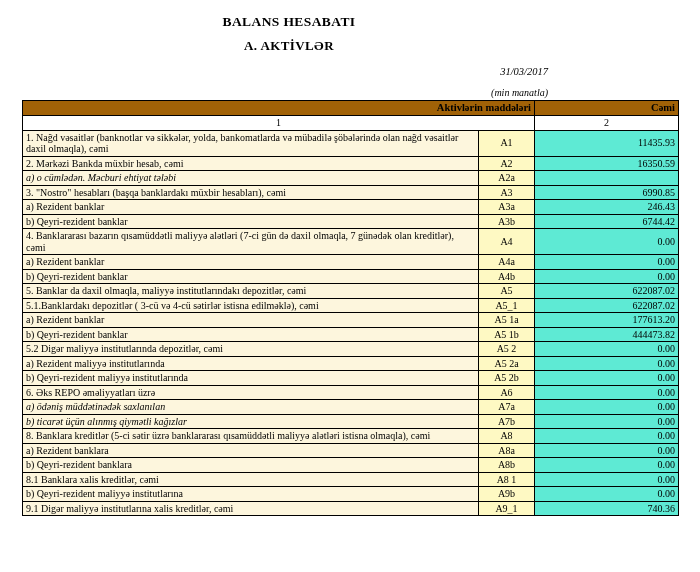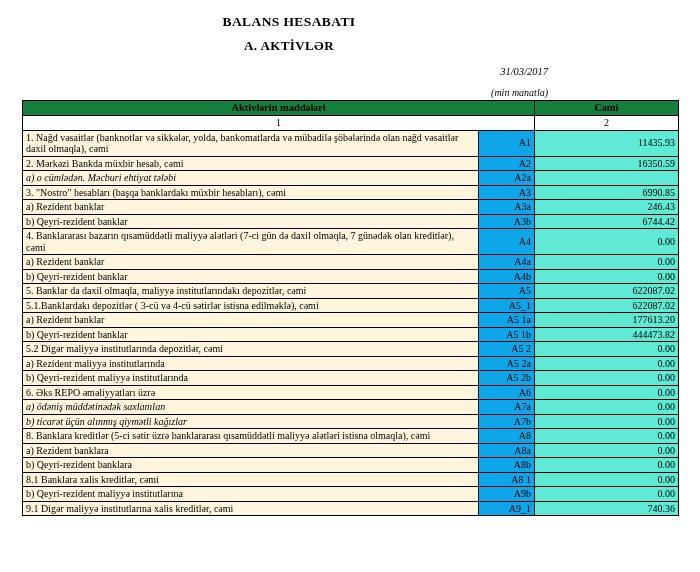--- a/index.html
+++ b/index.html
@@ -57,40 +57,40 @@
     border: 1px solid #000000;
     padding: 1px 3px;
     vertical-align: middle;
     line-height: 1.15;
   }
   col.c-item { width: 456px; }
   col.c-code { width: 56px; }
   col.c-val  { width: 144px; }
 
   .hdr {
-    background: #15803d;
-    text-align: center;
+    background: #a16207;
+    text-align: right;
     font-weight: bold;
     font-size: 10.5px;
     padding: 2px 3px;
   }
   .hdr-num {
     background: #ffffff;
     text-align: center;
     font-weight: normal;
     font-size: 10px;
     padding: 0 3px;
   }
   .cell-item {
     background: #fdf6dd;
     text-align: left;
   }
   .cell-code {
-    background: #0ea5e9;
-    text-align: right;
+    background: #fef9c3;
+    text-align: center;
   }
   .cell-val {
     background: #5eead4;
     text-align: right;
     padding-right: 16px;
   }
   .indent1 { padding-left: 14px; }
   .ital { font-style: italic; }
 </style>
 </head>

